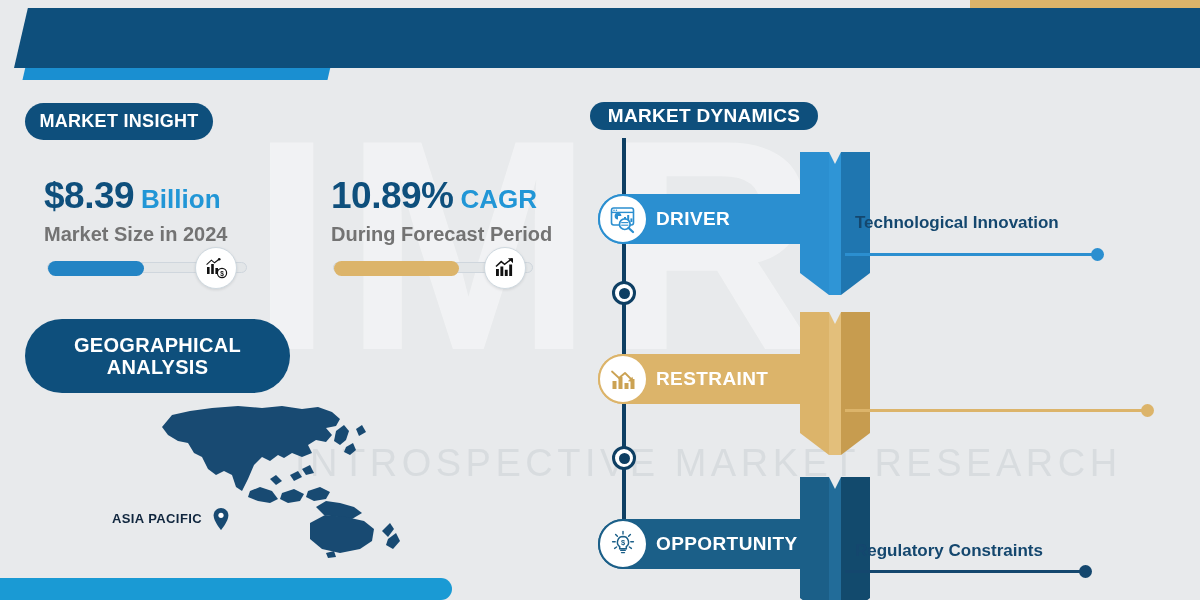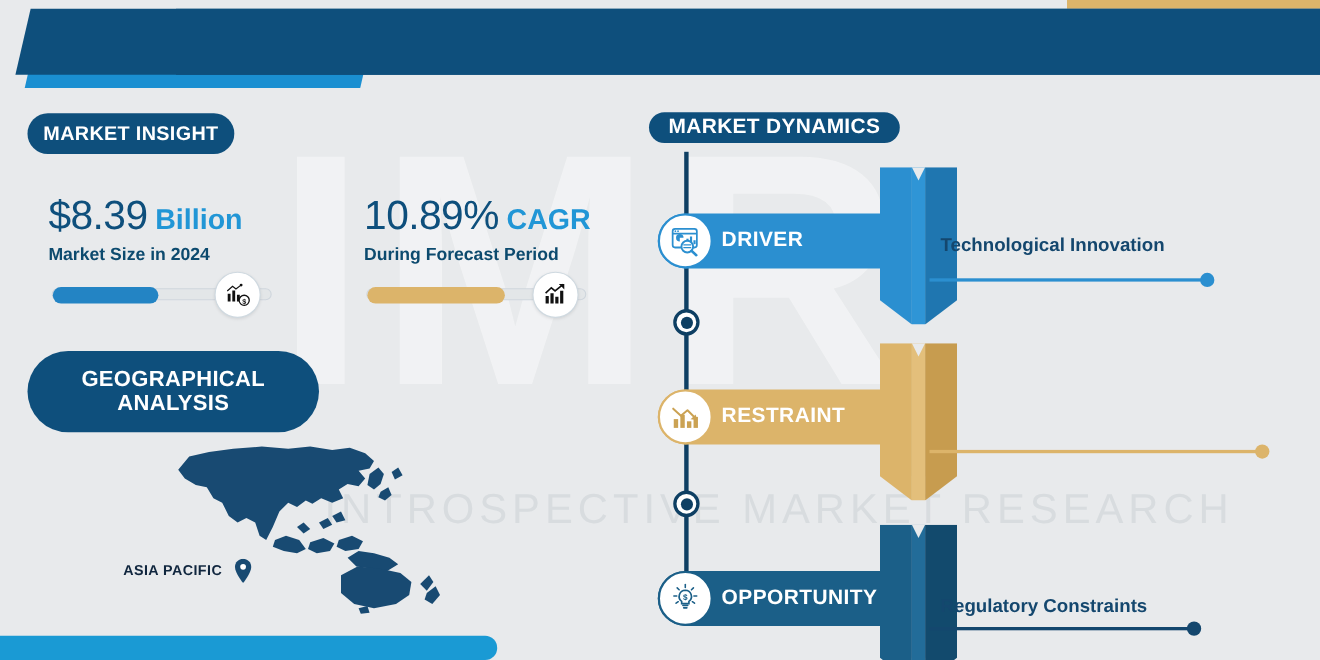--- a/index.html
+++ b/index.html
@@ -66,23 +66,23 @@
   }
   #pill-insight { left:25px; top:103px; width:188px; height:37px; font-size:18px; }
   #pill-geo     { left:25px; top:319px; width:265px; height:74px; font-size:20px; line-height:22px; }
   #pill-dyn     { left:590px; top:102px; width:228px; height:28px; font-size:19px; }
 
   
   .kpi { position:absolute; }
   #kpi-1 { left:44px; top:175px; }
   #kpi-2 { left:331px; top:175px; }
   .kpi-head { white-space:nowrap; }
-  .kpi-big { font-size:37px; font-weight:normal; color:#0e4f7c; letter-spacing:-.5px; }
+  .kpi-big { font-size:37px; font-weight:bold; color:#0e4f7c; letter-spacing:-.5px; }
   .kpi-unit { font-size:26px; font-weight:600; color:#2196d6; margin-left:7px; }
-  .kpi-sub { margin-top:6px; font-size:16px; font-weight:600; color:#0c4a6e; white-space:nowrap; }
+  .kpi-sub { margin-top:6px; font-size:20px; font-weight:600; color:#737373; white-space:nowrap; }
 
   .track {
     position:absolute; height:11px; width:200px; border-radius:7px;
     background:#e3e6e8; border:1px solid #cfd6dd;
   }
   .fill { position:absolute; height:15px; border-radius:9px; top:-2px; left:0; }
   #track-1 { left:47px; top:262px; }
   #track-1 .fill { width:96px; background:#2384c4; }
   #track-2 { left:333px; top:262px; }
   #track-2 .fill { width:125px; background:#dcb46a; }

